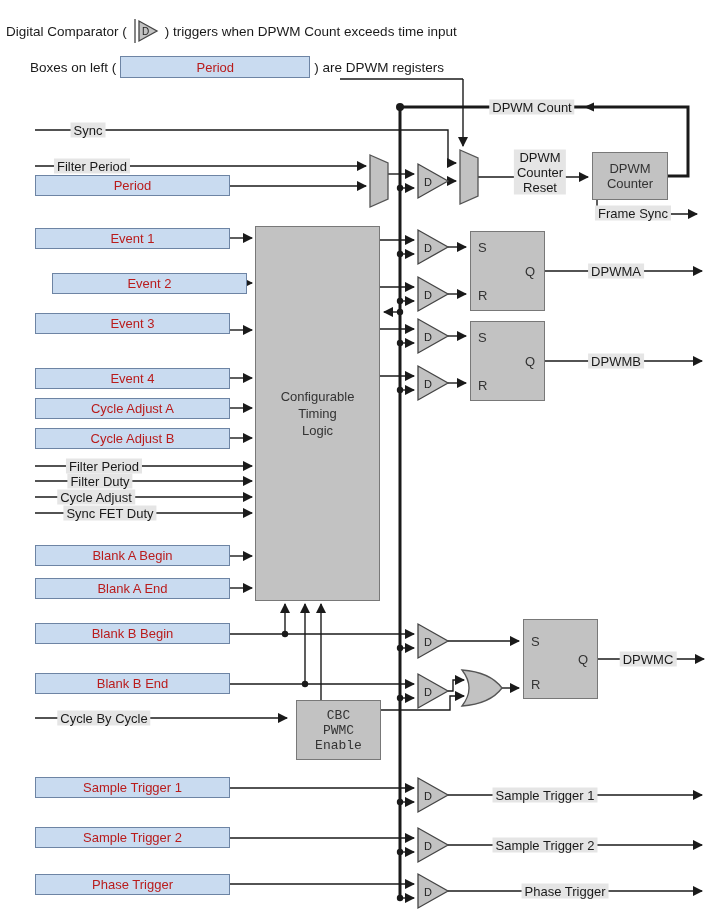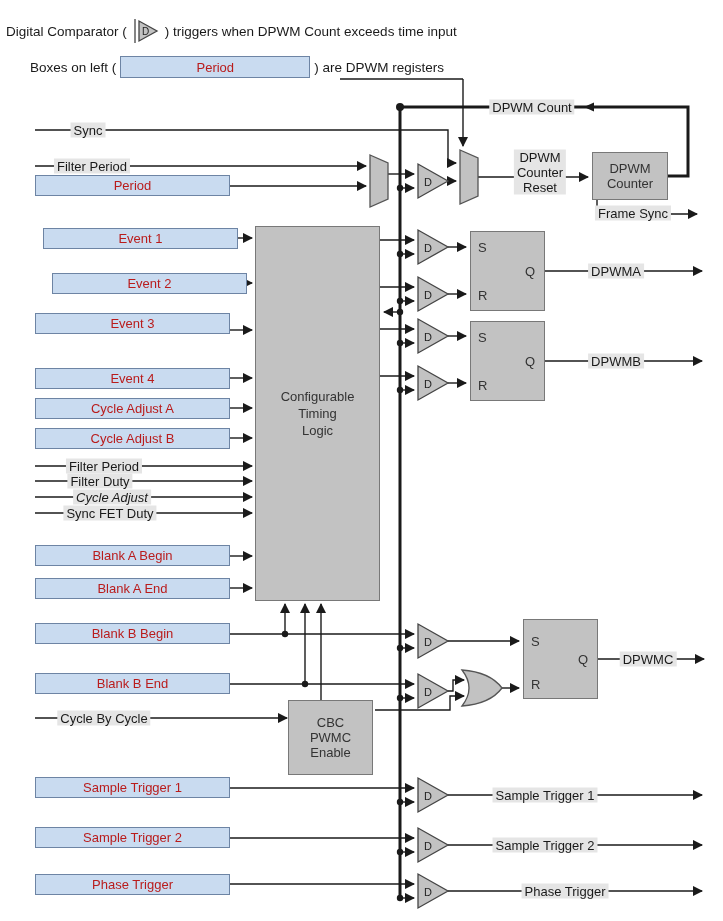--- a/index.html
+++ b/index.html
@@ -196,21 +196,21 @@
     </svg>
     <span>) triggers when DPWM Count exceeds time input</span>
   </div>
   <div class="legend" style="left:30px;top:56px;">
     <span>Boxes on left (</span>
     <div class="register sample">Period</div>
     <span>) are DPWM registers</span>
   </div>
 
   <div class="register" style="top:175px;">Period</div>
-  <div class="register" style="top:228px;margin-left:8px;">Event 1</div>
+  <div class="register" style="top:228px;">Event 1</div>
   <div class="register" style="top:273px;margin-left:17px;">Event 2</div>
   <div class="register" style="top:313px;">Event 3</div>
   <div class="register" style="top:368px;">Event 4</div>
   <div class="register" style="top:398px;">Cycle Adjust A</div>
   <div class="register" style="top:545px;">Blank A Begin</div>
   <div class="register" style="top:428px;">Cycle Adjust B</div>
   <div class="register" style="top:578px;">Blank A End</div>
   <div class="register" style="top:623px;">Blank B Begin</div>
   <div class="register" style="top:673px;">Blank B End</div>
   <div class="register" style="top:777px;">Sample Trigger 1</div>
@@ -221,21 +221,21 @@
     <span>Configurable</span>
     <span>Timing</span>
     <span>Logic</span>
   </div>
 
   <div class="block vcenter cb" style="left:592px;top:152px;width:76px;height:48px;">
     <span>DPWM</span>
     <span>Counter</span>
   </div>
 
-  <div class="block vcenter cb" style="left:288px;top:700px;width:85px;height:75px;">
+  <div class="block vcenter cb" style="left:296px;top:700px;width:85px;height:60px;font-family:Liberation Mono, monospace;">
     <span>CBC</span>
     <span>PWMC</span>
     <span>Enable</span>
   </div>
 
   <div class="latch" style="left:470px;top:231px;width:75px;height:80px;">
     <span class="s">S</span>
     <span class="r">R</span>
     <span class="q">Q</span>
   </div>
@@ -247,21 +247,21 @@
   <div class="latch" style="left:523px;top:619px;width:75px;height:80px;">
     <span class="s" style="top:14px;">S</span>
     <span class="r" style="bottom:6px;">R</span>
     <span class="q">Q</span>
   </div>
 
   <div class="wlabel" style="left:88px;top:130px;">Sync</div>
   <div class="wlabel" style="left:92px;top:166px;">Filter Period</div>
   <div class="wlabel" style="left:104px;top:466px;">Filter Period</div>
   <div class="wlabel" style="left:100px;top:481px;">Filter Duty</div>
-  <div class="wlabel" style="left:112px;top:497px;font-style:italic;">Cycle Adjust</div>
+  <div class="wlabel" style="left:96px;top:497px;">Cycle Adjust</div>
   <div class="wlabel" style="left:110px;top:513px;">Sync FET Duty</div>
   <div class="wlabel" style="left:104px;top:718px;">Cycle By Cycle</div>
 
   <div class="wlabel" style="left:532px;top:107px;">DPWM Count</div>
   <div class="wlabel multi" style="left:540px;top:172px;">
     <span>DPWM</span>
     <span>Counter</span>
     <span>Reset</span>
   </div>
   <div class="wlabel" style="left:633px;top:213px;">Frame Sync</div>

